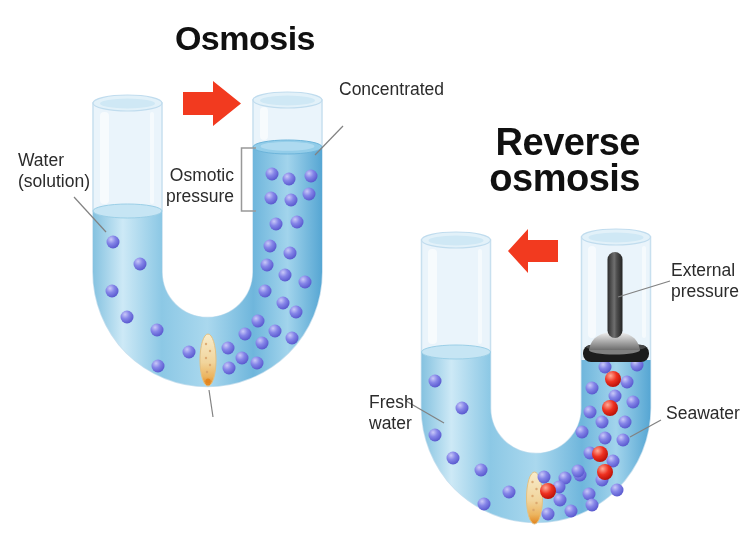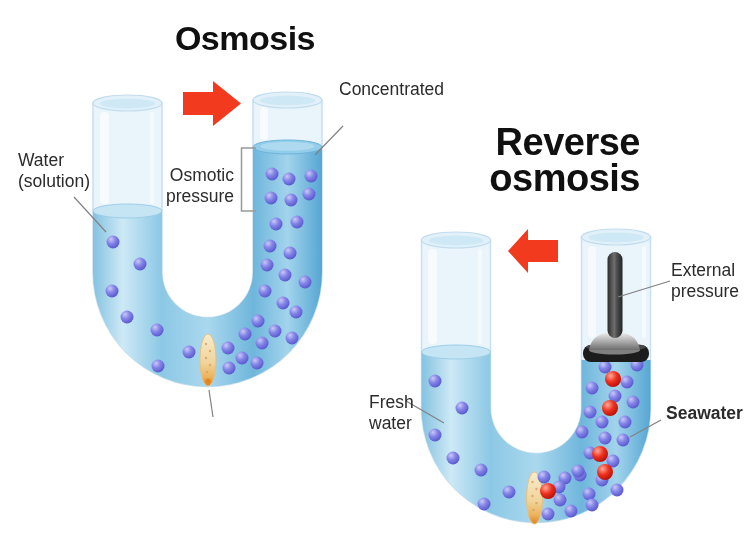--- a/index.html
+++ b/index.html
@@ -268,15 +268,15 @@
   <div class="label" style="left:671px;top:260px;">
     <span class="ln">External</span>
     <span class="ln">pressure</span>
   </div>
 
   <div class="label" style="left:357px;top:392px;margin-left:12px;">
     <span class="ln">Fresh</span>
     <span class="ln">water</span>
   </div>
 
-  <div class="label" style="left:666px;top:403px;font-weight:bold;">Seawater</div>
+  <div class="label" style="left:666px;top:403px;">Seawater</div>
 
 </div>
 
 </body></html>

